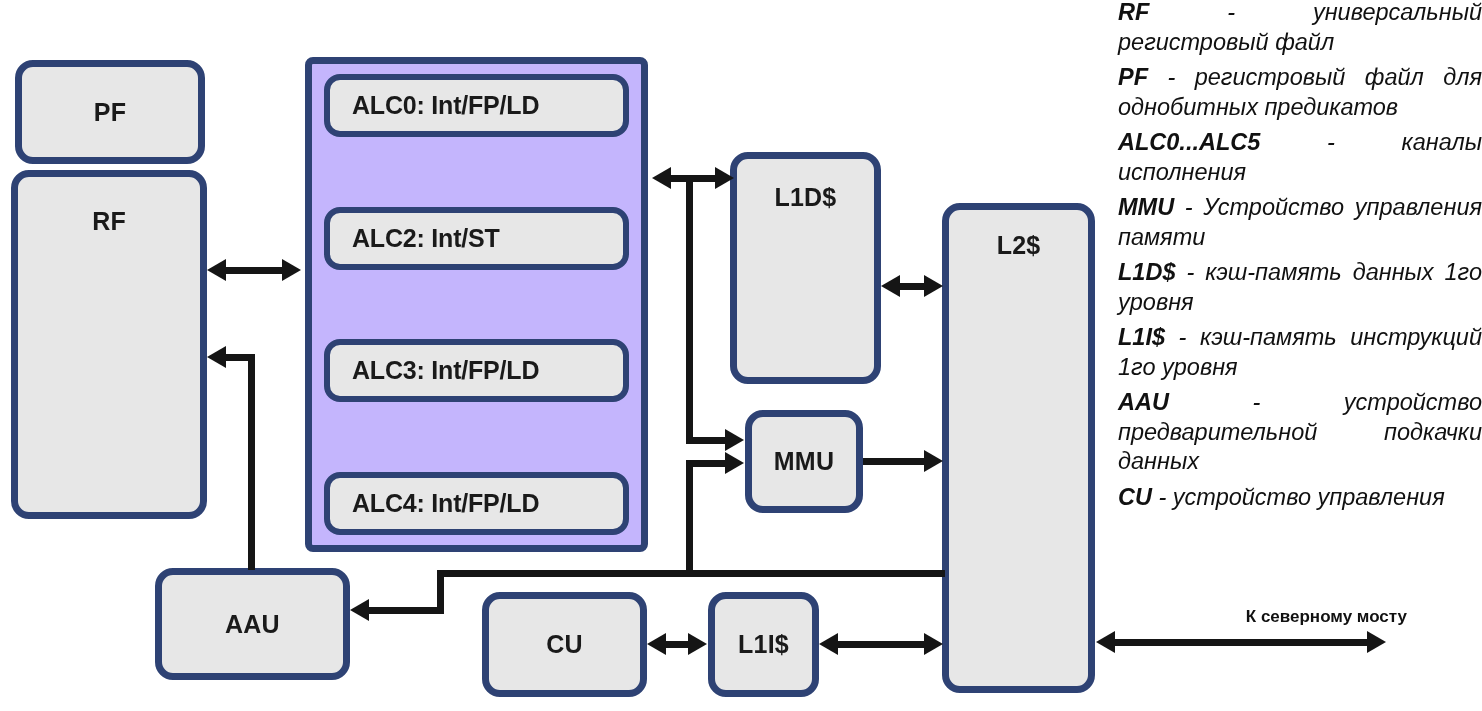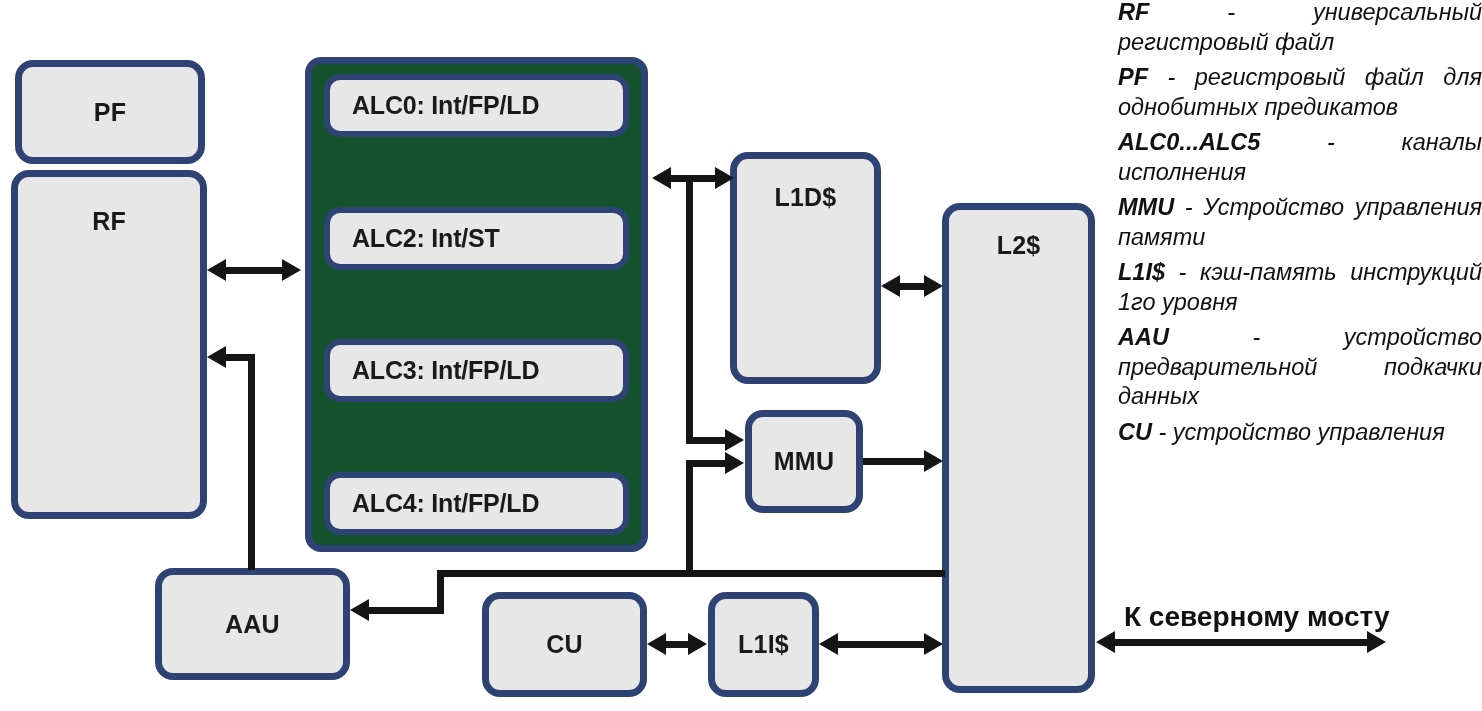--- a/index.html
+++ b/index.html
@@ -23,23 +23,23 @@
     justify-content:center;
     font-weight:bold;
     color:#1a1a1a;
     letter-spacing:.2px;
   }
   .blk .lbl{line-height:1;}
 
   
   .alc-box{
     position:absolute;
-    background:#14532d;
+    background:#c4b5fd;
     border:7px solid #2e4274;
-    border-radius:16px;
+    border-radius:8px;
     box-sizing:border-box;
     padding:10px 12px;
     display:flex;
     flex-direction:column;
     justify-content:space-between;
   }
   .alc-row{
     background:#e7e7e7;
     border:6px solid #2e4274;
     border-radius:16px;
@@ -70,22 +70,22 @@
     font-size:23.5px;
     line-height:29.5px;
     color:#111;
   }
   .legend p{margin:0 0 6px 0;text-align:justify;}
   .legend p:last-of-type{margin-bottom:0;}
   .legend b{font-weight:bold;font-style:italic;}
 
   .nb-wrap{position:absolute;left:1118px;top:604px;width:364px;}
   .nb-label{
-    font-style:normal;font-weight:bold;font-size:28px;
-    color:#111;text-align:left;width:283px;margin-left:6px;
+    font-style:normal;font-weight:bold;font-size:17px;
+    color:#111;text-align:right;width:283px;margin-left:6px;
     line-height:26px;
   }
 </style>
 </head>
 <body>
 
 <div id="root">
 
   <div class="blk" style="left:15px;top:60px;width:190px;height:104px;">
     <span class="lbl" style="font-size:25px;">PF</span>
@@ -182,20 +182,23 @@
     <p>
       <b>PF</b><span> - </span><span>регистровый файл для однобитных предикатов</span>
     </p>
     <p>
       <b>ALC0...ALC5</b><span> - </span><span>каналы исполнения</span>
     </p>
     <p>
       <b>MMU</b><span> - </span><span>Устройство управления памяти</span>
     </p>
     <p>
+      <b>L1D$</b><span> - </span><span>кэш-память данных 1го уровня</span>
+    </p>
+    <p>
       <b>L1I$</b><span> - </span><span>кэш-память инструкций 1го уровня</span>
     </p>
     <p>
       <b>AAU</b><span> - </span><span>устройство предварительной подкачки данных</span>
     </p>
     <p>
       <b>CU</b><span> - </span><span>устройство управления</span>
     </p>
   </div>
 

